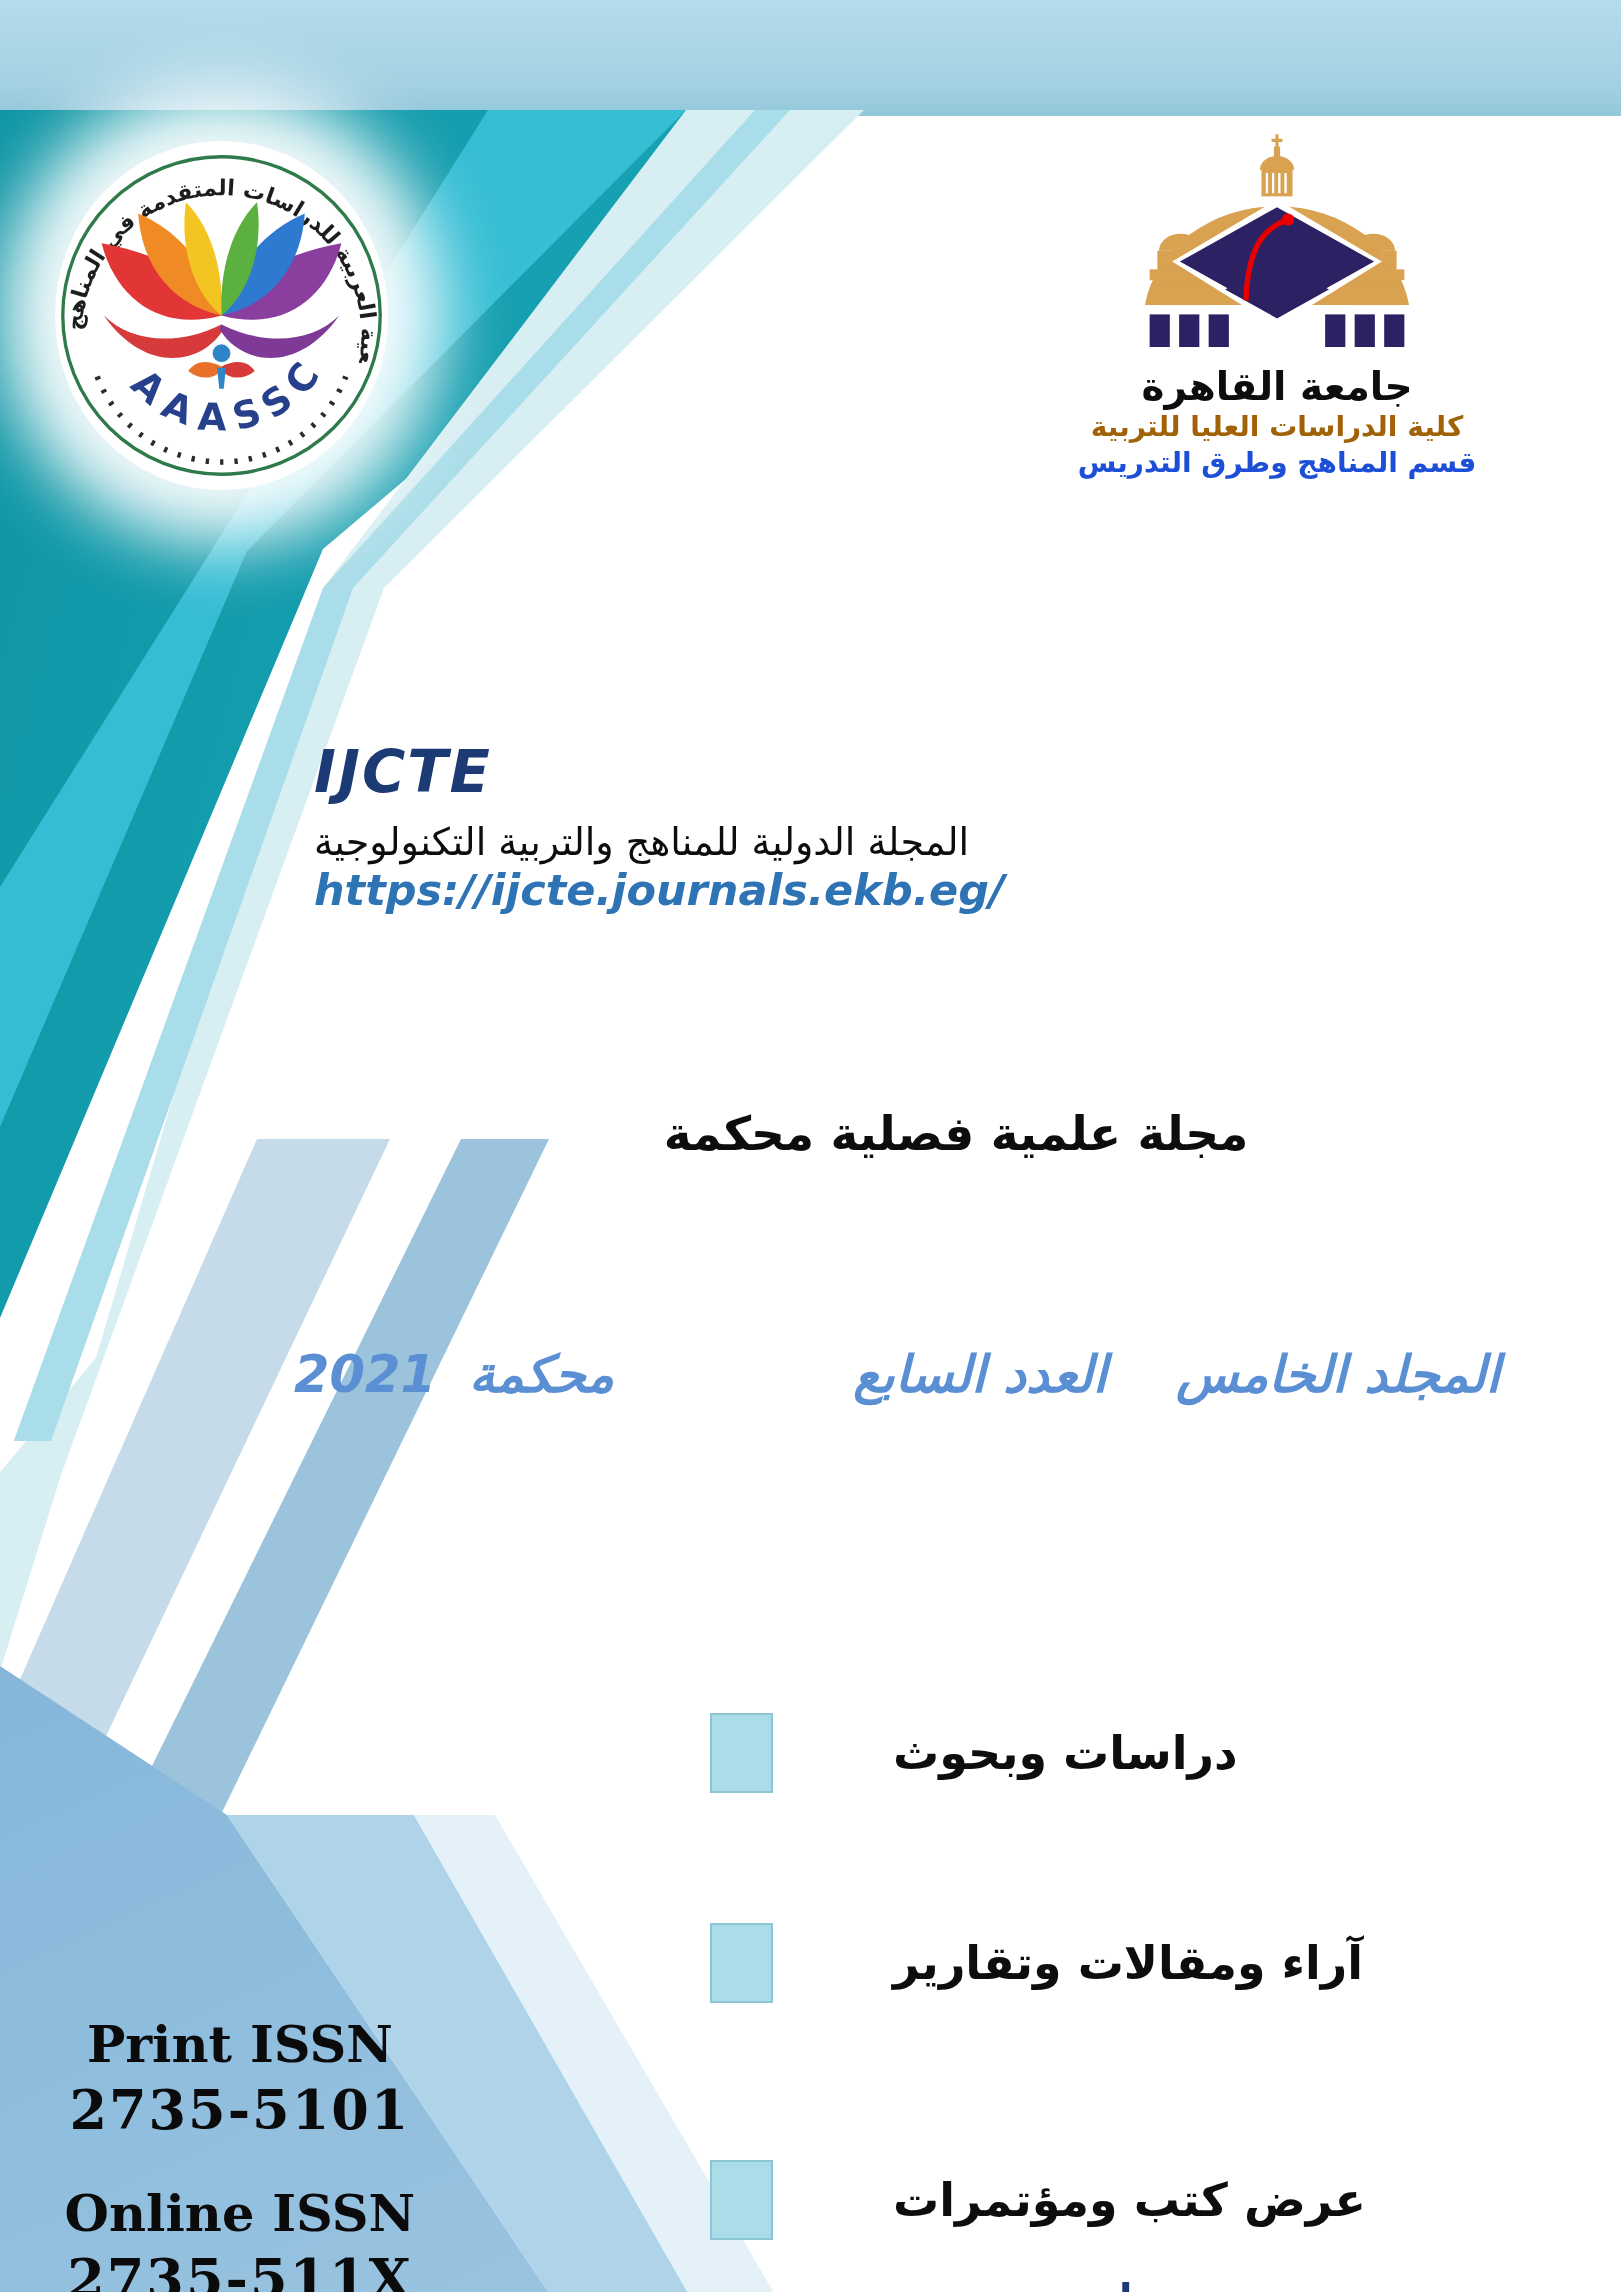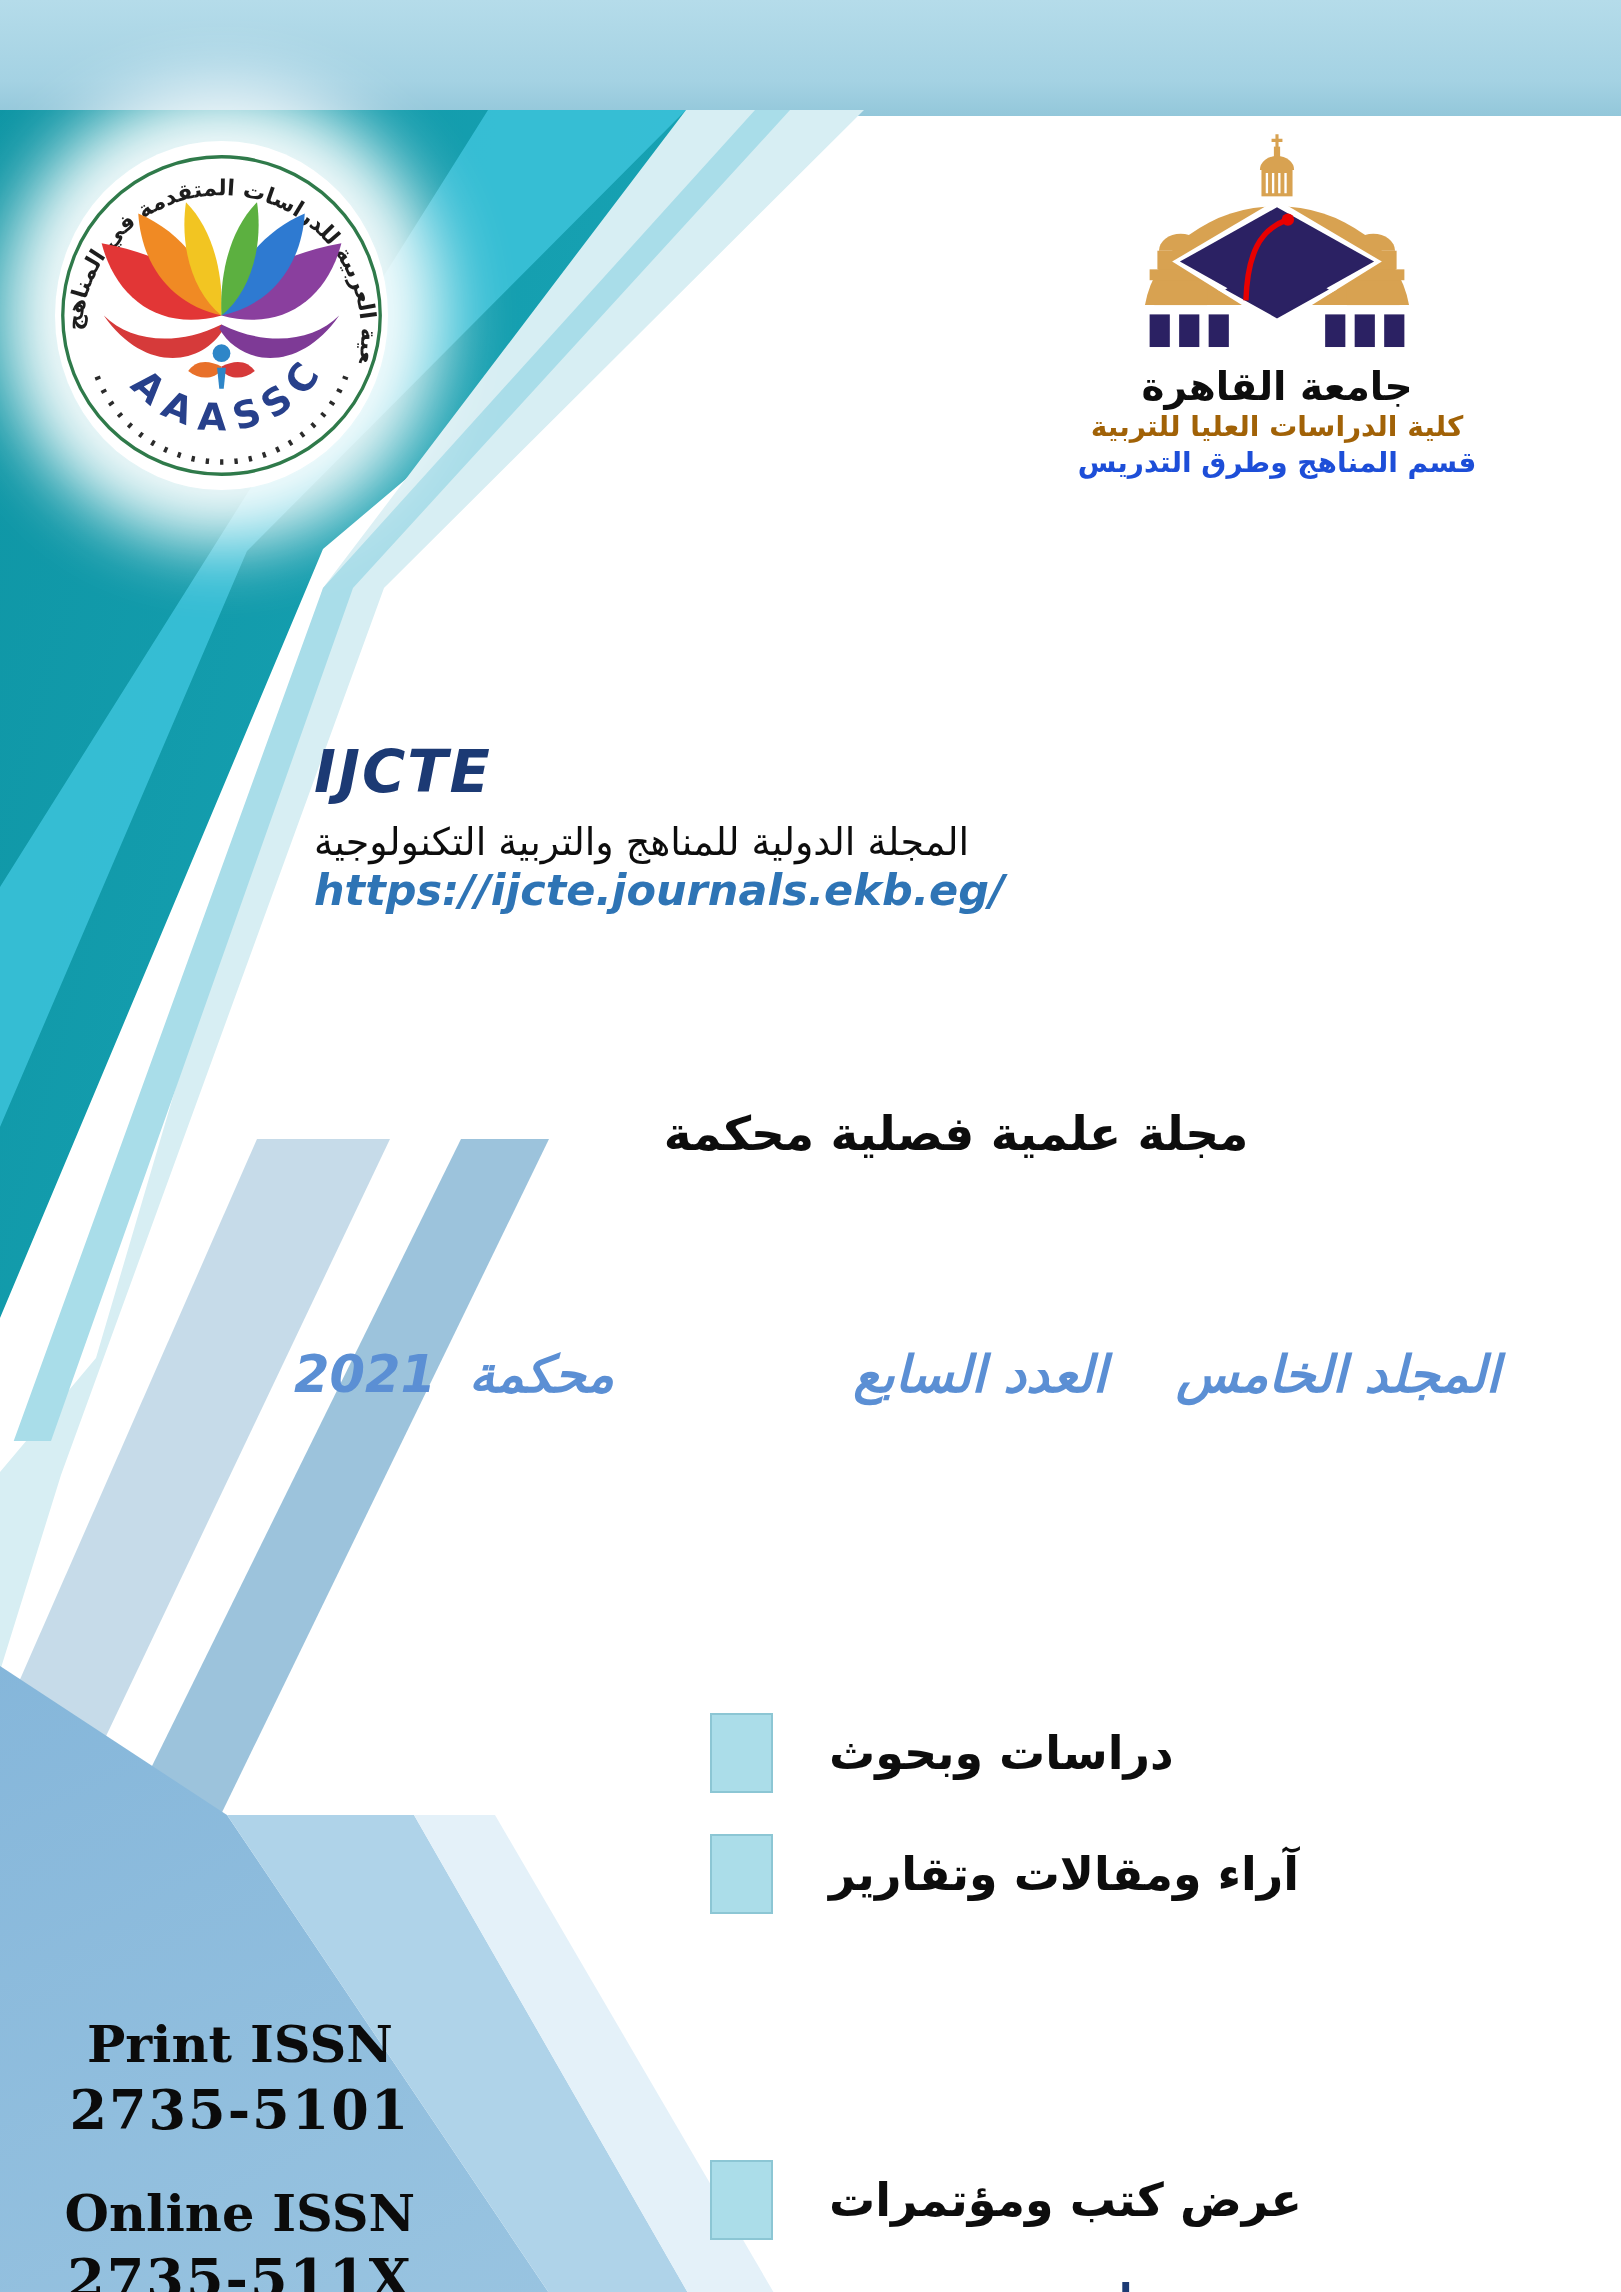--- a/index.html
+++ b/index.html
@@ -56,22 +56,22 @@
     color:#0d0d0d;direction:rtl;}
 
   
   .issue-line{left:294px;top:1345px;width:1206px;display:flex;direction:rtl;
     justify-content:space-between;align-items:baseline;
     font-size:51px;font-weight:bold;font-style:italic;color:#5b8fd4;}
   .issue-right{display:flex;gap:69px;direction:rtl;}
   .issue-date{display:flex;gap:33px;direction:rtl;}
 
   
-  .section-row{left:710px;display:flex;align-items:center;gap:56px;}
-  .row1{top:1713px;} .row2{top:1834px;align-items:center;} .row3{top:2160px;}
+  .section-row{left:710px;display:flex;align-items:center;gap:120px;}
+  .row1{top:1713px;} .row2{top:1923px;align-items:center;} .row3{top:2160px;}
   .bullet{width:63px;height:80px;background:#abdde9;border:2.9px solid #8cc6d4;box-sizing:border-box;}
   .section-label{font-size:46px;font-weight:bold;color:#0d0d0d;direction:rtl;white-space:nowrap;}
 
   
   .issn-block{left:4.9px;top:2011px;width:470px;text-align:center;
     font-family:"DejaVu Serif","Liberation Serif",serif;color:#0b0b0b;font-weight:bold;}
   .issn-label{font-size:51px;line-height:1.3;}
   .issn-value{font-size:54px;line-height:1.25;letter-spacing:2px;}
   .issn-gap{height:35px;}
 

